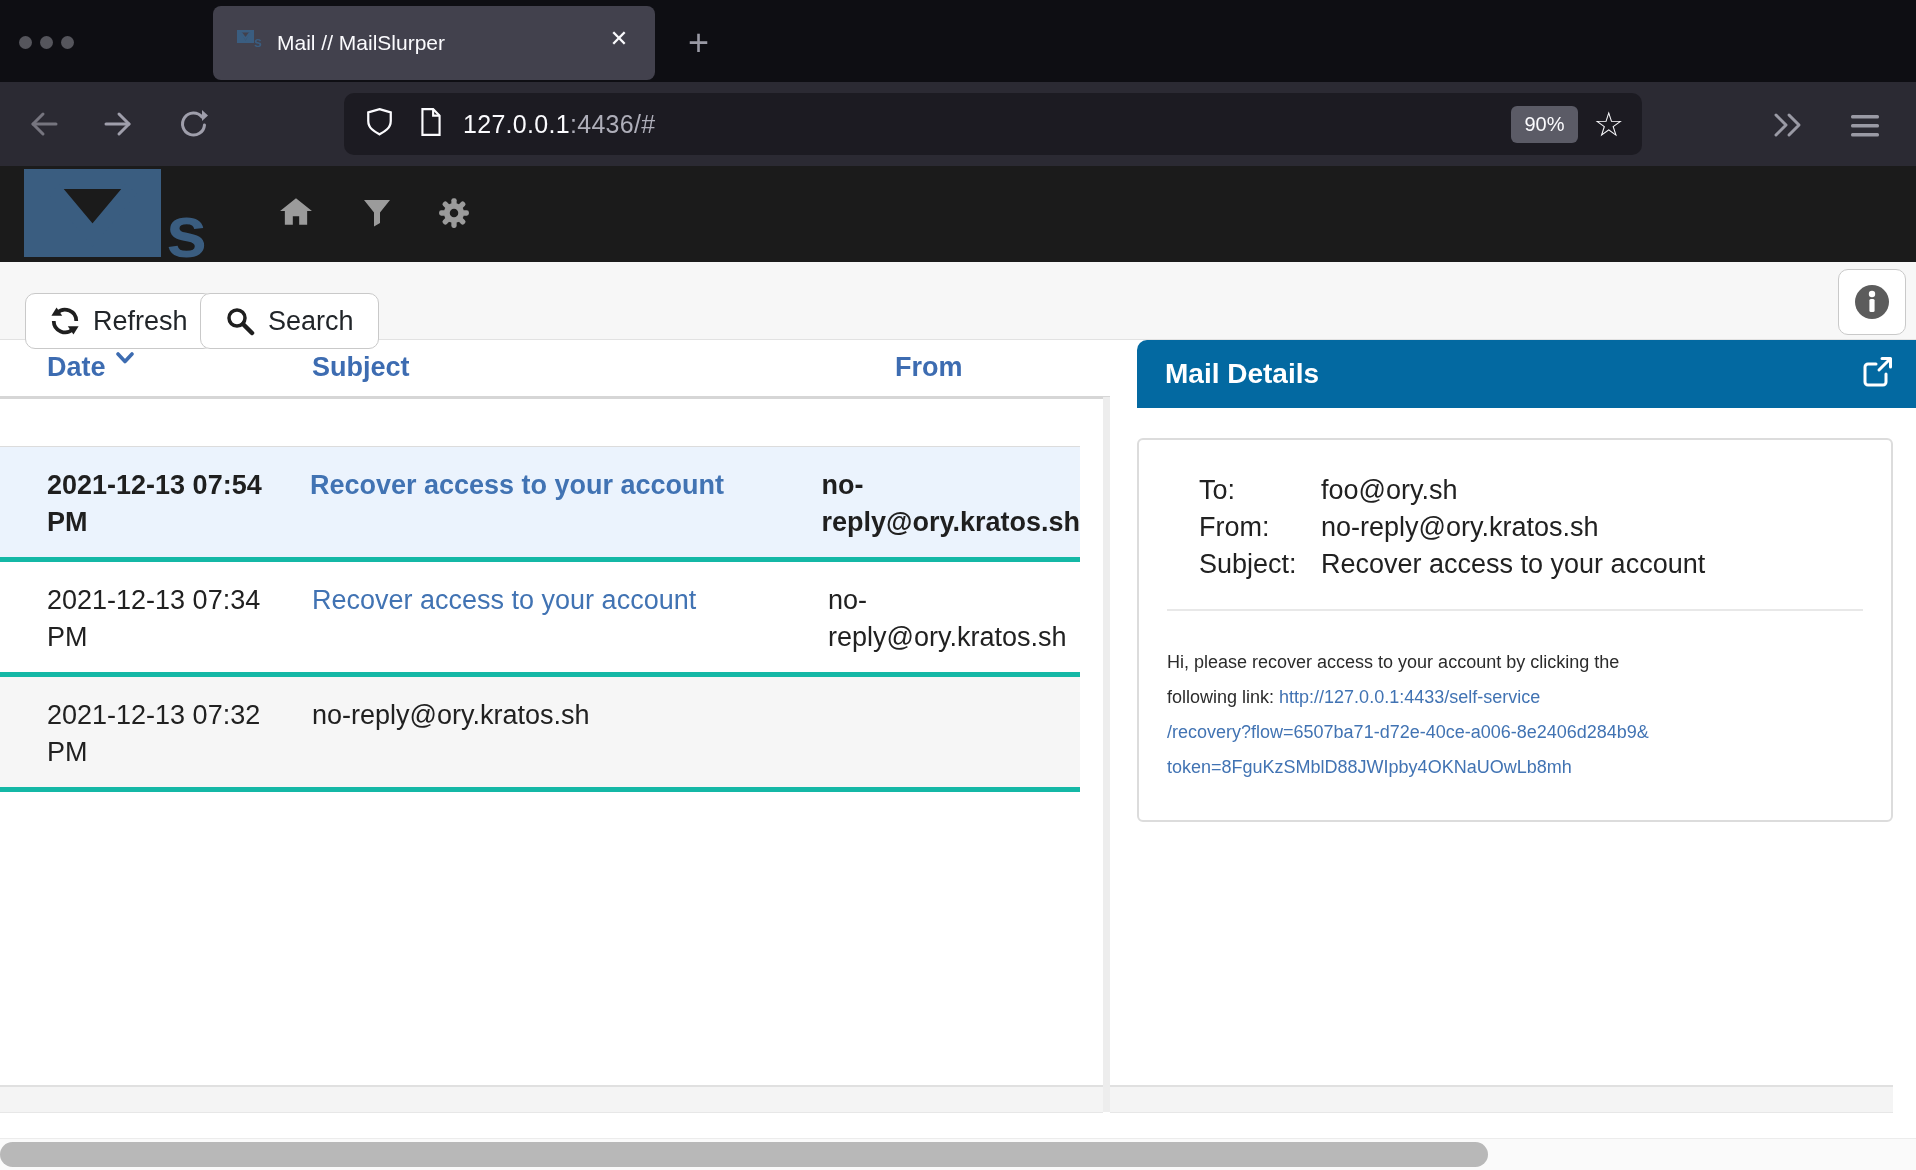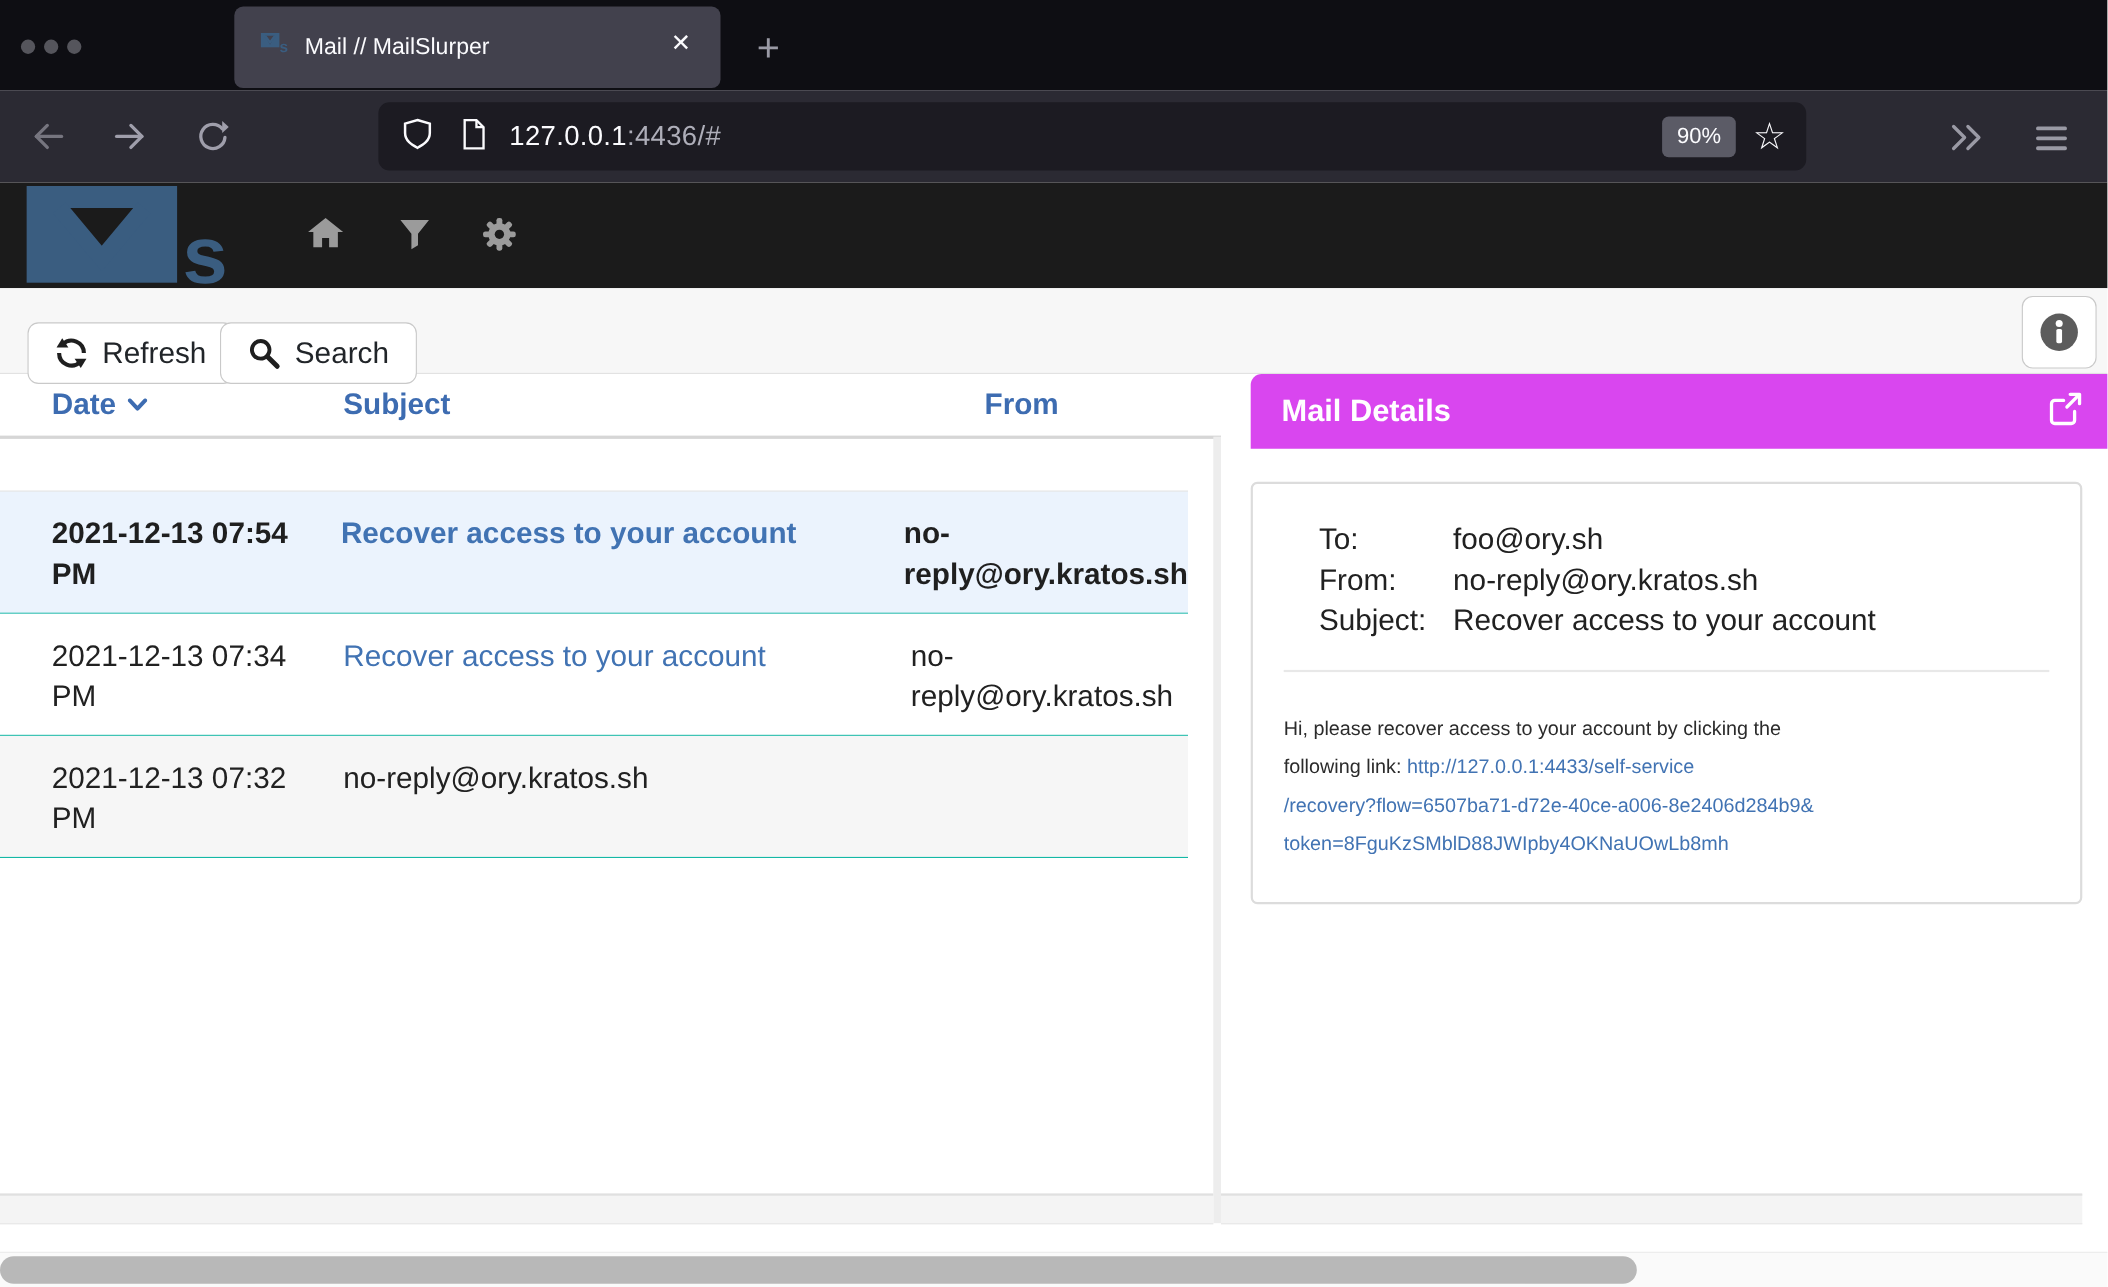--- a/index.html
+++ b/index.html
@@ -49,40 +49,40 @@
          border:1px solid #c9c9c9; border-radius:10px; display:flex; align-items:center;
          gap:13px; padding:0 24px; font-size:27px; color:#212529; cursor:default;margin-top:20px; }
   .btn-refresh { left:25px; }
   .btn-search { left:200px; }
   .btn-info { position:absolute; left:1838px; top:7px; width:68px; height:66px;
               background:#ffffff; border:1px solid #c9c9c9; border-radius:10px;
               display:flex; align-items:center; justify-content:center; }
 
   
   .col-head { position:absolute; top:352px; font-size:27px; font-weight:bold; color:#3d6cb1; }
-  .col-head-date { left:47px; display:flex; align-items:center; gap:10px; }
+  .col-head-date { left:47px; display:flex; gap:10px; }
   .col-head-subject { left:312px; }
   .col-head-from { left:895px; }
   .head-divider { left:0; top:396px; width:1110px; height:3px; background:#d6d6d6; }
 
   .rows { left:0; top:446px; width:1080px; border-top:1px solid #dcdcdc; }
-  .row { display:flex; border-bottom:1px solid #14b8a6; padding:20px 0 16px 0;
+  .row { display:flex; border-bottom:5px solid #14b8a6; padding:20px 0 16px 0;
          line-height:37px; font-size:27px; color:#212121; background:#ffffff; }
   .row-selected { background:#ebf3fd; }
   .row-selected .cell-date, .row-selected .cell-from { font-weight:bold; color:#1f1f1f; }
   .row-selected .subject-link { font-weight:bold; }
   .row-striped { background:#f6f6f6; }
   .cell-date { width:312px; padding-left:47px; padding-right:12px; }
   .cell-subject { width:516px; }
   .cell-from { flex:1; overflow-wrap:break-word; word-wrap:break-word; }
   .subject-link { color:#4173b3; text-decoration:none; cursor:pointer; }
   .list-scroll-strip { left:1103px; top:397px; width:7px; height:715px; background:#ededed; }
 
   
-  .details-header { left:1137px; top:340px; width:779px; height:68px; background:#d946ef;
+  .details-header { left:1137px; top:340px; width:779px; height:68px; background:#0369a1;
                     border-radius:10px 0 0 0; display:flex; align-items:center; }
   .details-title { color:#ffffff; font-size:28px; font-weight:bold; margin-left:28px; }
   .details-header-spacer { flex:1; }
   .external-icon { margin-right:22px; }
 
   .details-card { left:1137px; top:438px; width:756px; height:384px; background:#ffffff;
                   border:2px solid #dcdcdc; border-radius:6px; padding:32px 28px; }
   .meta-grid { display:grid; grid-template-columns:122px auto; font-size:27px;
                line-height:37px; color:#212121;margin-left:32px; }
   .meta-divider { border:none; border-top:2px solid #e8e8e8; margin:26px 0 0 0; }

